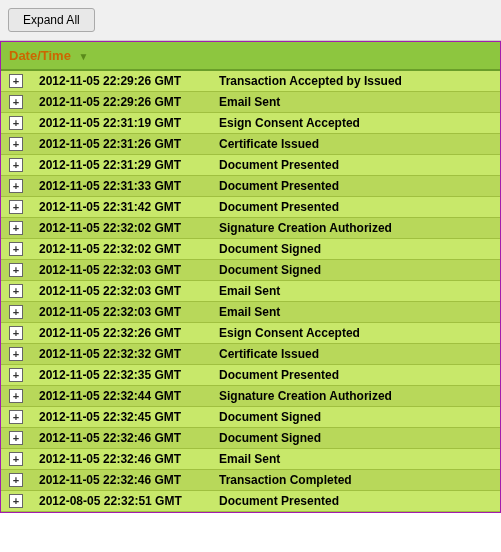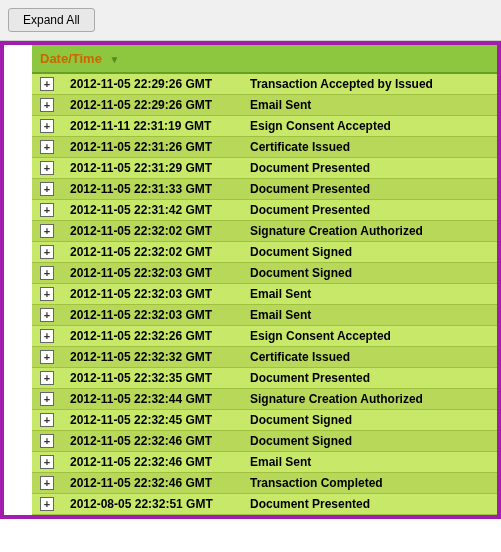--- a/index.html
+++ b/index.html
@@ -19,22 +19,21 @@
     .toolbar-btn {
       padding: 4px 14px;
       border: 1px solid #aaa;
       background: #e8e8e8;
       border-radius: 3px;
       cursor: pointer;
       font-size: 12px;
       font-weight: normal;
     }
     .table-container {
-      border: 4px solid #a21caf;
-      padding-left: 28px;
+      border: 1px solid #a21caf;
     }
     table {
       width: 100%;
       border-collapse: collapse;
     }
     thead th {
       background: #8dc63f;
       color: #cc6600;
       font-weight: bold;
       padding: 6px 8px;
@@ -115,21 +114,21 @@
           <td class="datetime-cell">2012-11-05 22:29:26 GMT</td>
           <td>Transaction Accepted by Issued</td>
         </tr>
         <tr>
           <td class="expand-cell"><span class="expand-btn">+</span></td>
           <td class="datetime-cell">2012-11-05 22:29:26 GMT</td>
           <td>Email Sent</td>
         </tr>
         <tr>
           <td class="expand-cell"><span class="expand-btn">+</span></td>
-          <td class="datetime-cell">2012-11-11 22:31:19 GMT</td>
+          <td class="datetime-cell">2012-11-05 22:31:19 GMT</td>
           <td>Esign Consent Accepted</td>
         </tr>
         <tr>
           <td class="expand-cell"><span class="expand-btn">+</span></td>
           <td class="datetime-cell">2012-11-05 22:31:26 GMT</td>
           <td>Certificate Issued</td>
         </tr>
         <tr>
           <td class="expand-cell"><span class="expand-btn">+</span></td>
           <td class="datetime-cell">2012-11-05 22:31:29 GMT</td>

